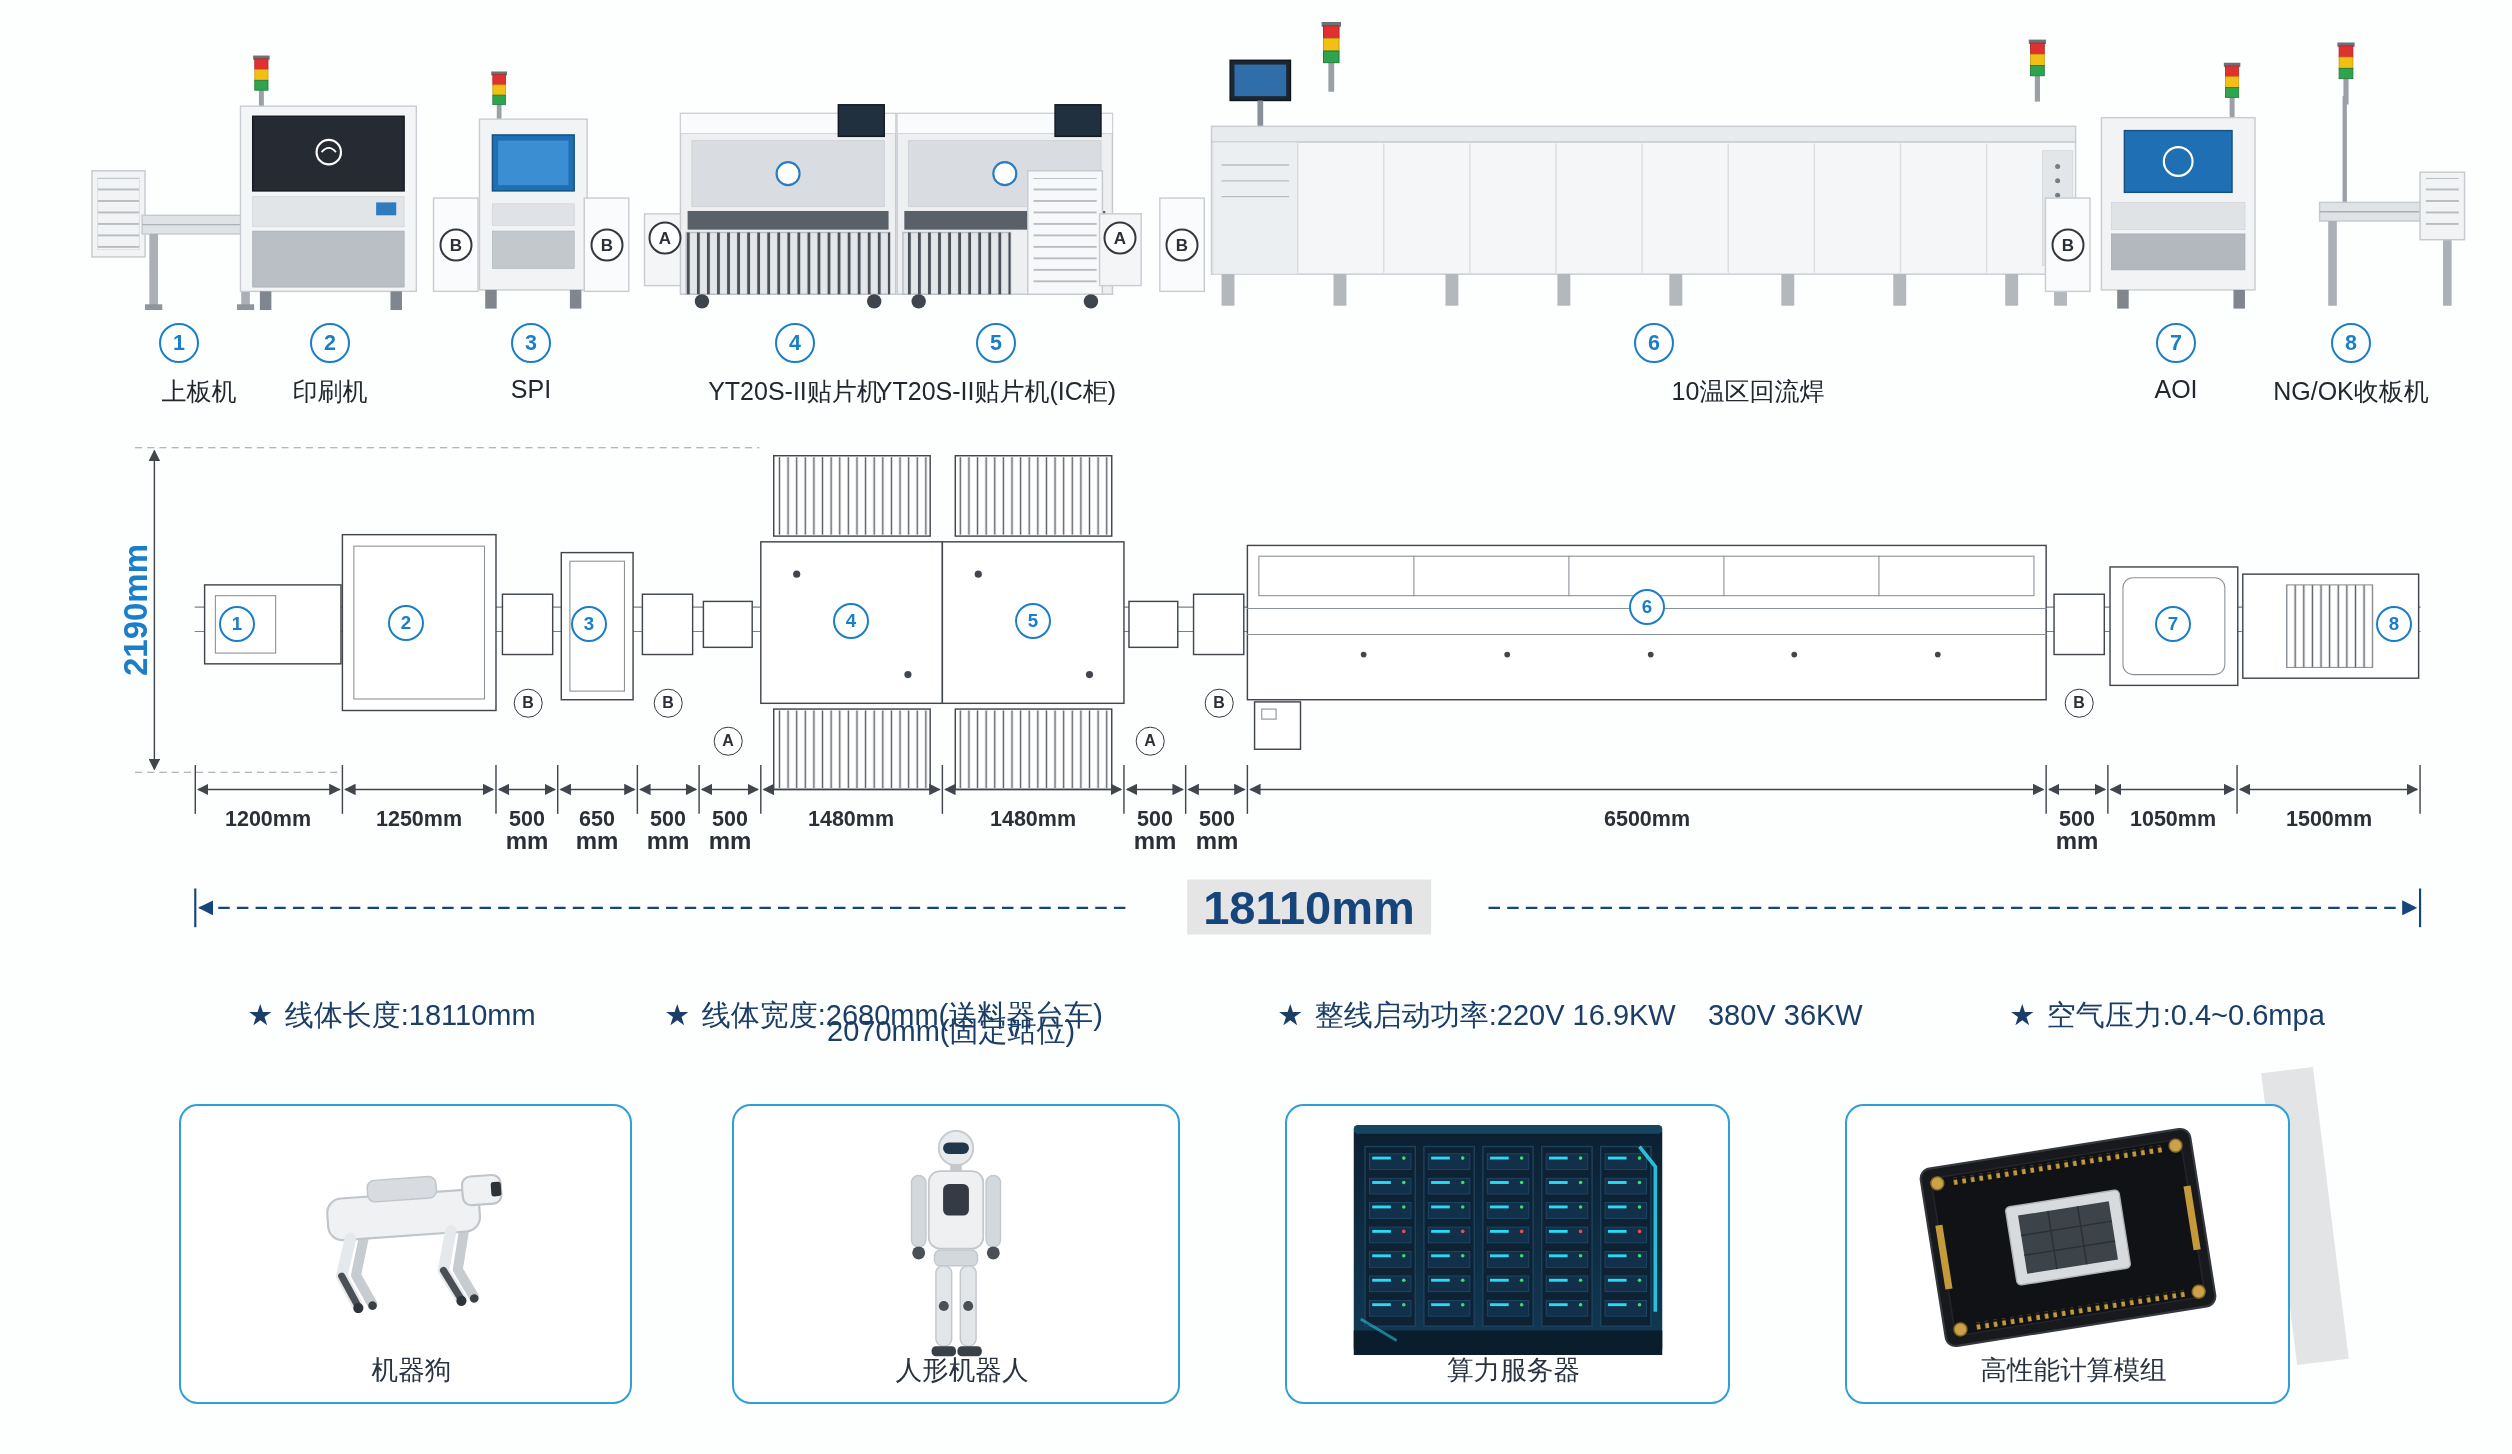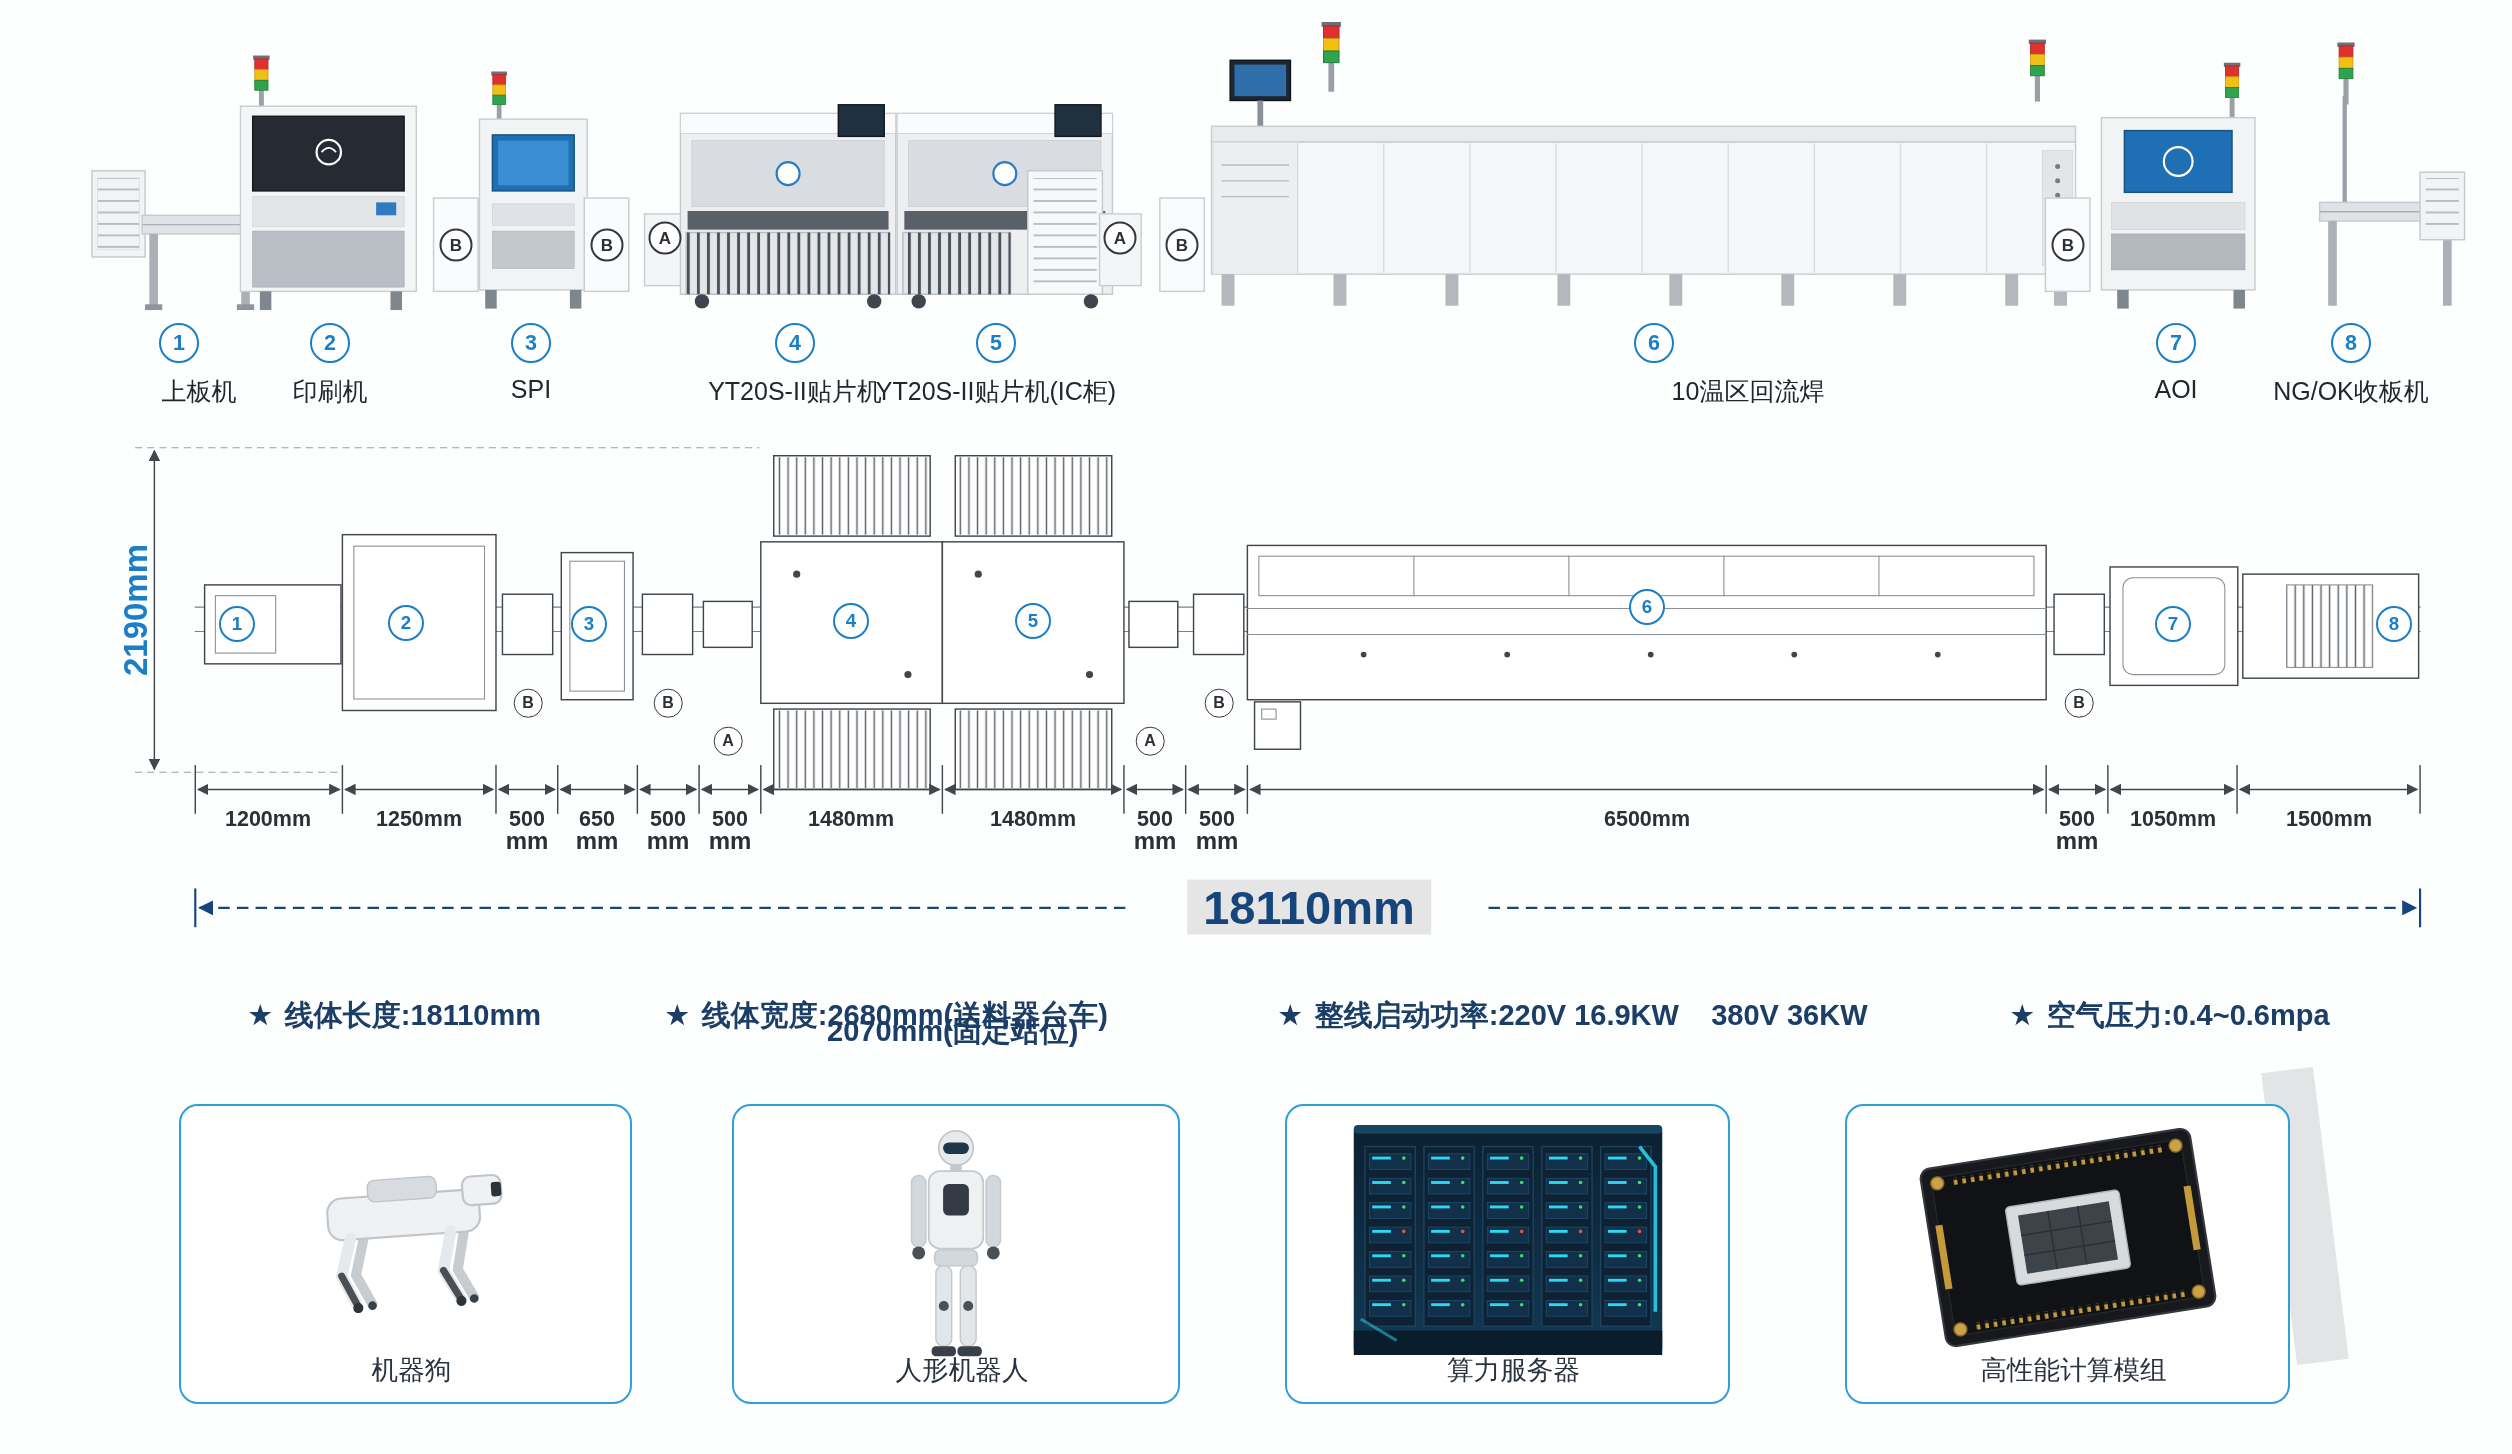--- a/index.html
+++ b/index.html
@@ -21,21 +21,21 @@
       justify-content:center;transform:translate(-50%,-50%);}
   .station-label{position:absolute;z-index:3;transform:translateX(-50%);font-size:25px;color:#22272e;
       white-space:nowrap;top:375px;}
   .dim-label{position:absolute;z-index:3;transform:translateX(-50%);font-size:21.5px;font-weight:700;
       color:#2b2f36;text-align:center;line-height:22px;white-space:nowrap;top:808px;}
   .dim-label .unit{display:block;font-size:24px;font-weight:700;}
   .height-label{position:absolute;z-index:3;left:136px;top:610px;transform:translate(-50%,-50%) rotate(-90deg);
       font-size:33px;font-weight:700;color:#1a7ec8;white-space:nowrap;}
   .total-label{position:absolute;z-index:3;left:1309px;top:907px;transform:translate(-50%,-50%);
       font-size:47px;font-weight:700;color:#16457c;background:#e5e5e5;padding:0 16px;white-space:nowrap;}
-  .spec-line{position:absolute;z-index:3;font-size:29px;font-weight:700;color:#1b3d66;white-space:pre;}
+  .spec-line{position:absolute;z-index:3;font-size:29px;font-weight:400;color:#1b3d66;white-space:pre;}
   .spec-line .star{margin-right:11.5px;}
   .card{position:absolute;z-index:2;top:1104px;height:296px;border:2.9px solid #2f9fd8;border-radius:18.7px;
       background:#fff;}
   .card-label{position:absolute;bottom:14.4px;left:12px;right:0;text-align:center;font-size:26.6px;color:#2a3340;}
   .card-img{position:absolute;left:50%;transform:translateX(-50%);}
   .shadow-shape{position:absolute;z-index:1;left:2279px;top:1069px;width:52px;height:294px;
       background:#d8dbde;opacity:.75;transform:rotate(-7deg);}
 </style>
 </head>
 <body>

